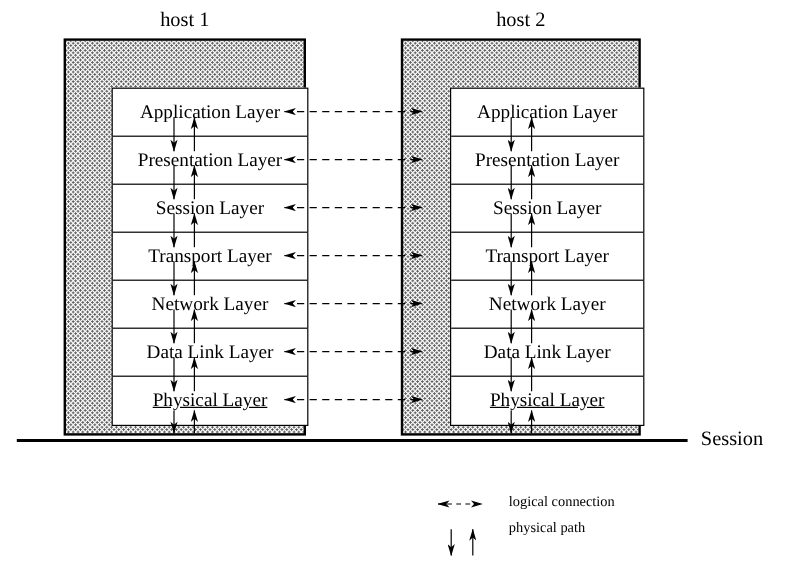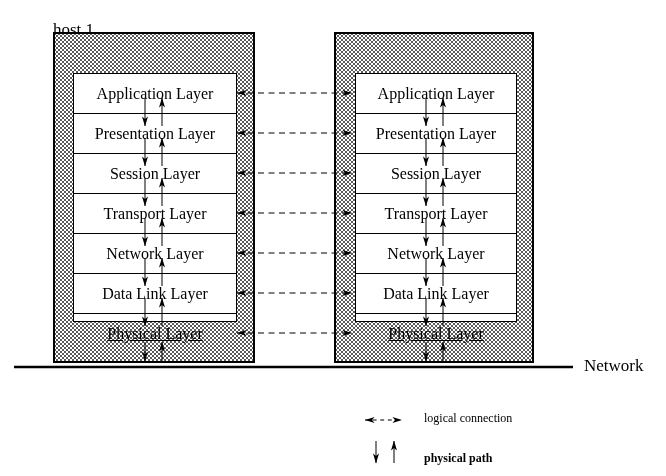--- a/index.html
+++ b/index.html
@@ -3,62 +3,63 @@
 <meta charset="utf-8">
 <style>
   html,body{margin:0;padding:0;background:#ffffff;}
   .stage{
     position:relative;width:666px;height:476px;background:#ffffff;
     font-family:"Liberation Serif","DejaVu Serif",serif;color:#000;
     overflow:hidden;
   }
   .host-title{
     position:absolute;top:5px;height:24px;line-height:24px;
-    text-align:left;font-size:17px;margin-top:13px;
+    text-align:center;font-size:17px;
   }
   .host-title.h1{left:53px;width:202px;}
   .host-title.h2{left:334px;width:200px;}
   .host-box{
     position:absolute;top:32px;height:331px;box-sizing:border-box;
     border:2px solid #000;background-color:#ffffff;
     background-image:
       radial-gradient(#5a5a5a 0.8px, transparent 1px),
       radial-gradient(#5a5a5a 0.8px, transparent 1px);
     background-size:4px 4px,4px 4px;
     background-position:0 0,2px 2px;
   }
   .host-box.h1{left:53px;width:202px;}
   .host-box.h2{left:334px;width:200px;}
   .layer-stack{
     position:absolute;box-sizing:border-box;border:1px solid #000;
-    background:#ffffff;top:39px;height:249px;
+    background:#ffffff;top:39px;height:282px;margin-left:20px;
   }
   .host-box.h1 .layer-stack{left:18px;width:164px;}
   .host-box.h2 .layer-stack{left:19px;width:162px;}
   .layer-row{
     box-sizing:border-box;height:40px;border-bottom:1px solid #000;
     display:flex;align-items:center;justify-content:center;
   }
   .layer-row:last-child{border-bottom:none;text-decoration:underline;}
   .layer-label{font-size:16px;white-space:nowrap;}
   svg.arrow-layer{position:absolute;left:0;top:0;pointer-events:none;}
   .dash{stroke:#000;stroke-width:1;stroke-dasharray:6 4.5;fill:none;}
   .solid{stroke:#000;stroke-width:1;fill:none;}
   .thick{stroke:#000;stroke-width:2.5;fill:none;}
   .network-label{position:absolute;left:584px;top:356px;font-size:17px;}
   .legend-label{position:absolute;left:424px;font-size:12px;white-space:nowrap;}
   .legend-label.logical{top:411px;}
-  .legend-label.physical{top:451px;font-weight:bold;}
+  .legend-label.physical{top:432px;}
 </style>
 </head>
 <body>
 
 <div class="stage">
 
   <div class="host-title h1">host 1</div>
+  <div class="host-title h2">host 2</div>
 
   <div class="host-box h1">
     <div class="layer-stack">
       <div class="layer-row">
           <span class="layer-label">Application Layer</span>
         </div>
       <div class="layer-row">
           <span class="layer-label">Presentation Layer</span>
         </div>
       <div class="layer-row">
@@ -151,17 +152,17 @@
         <line x1="443" y1="246" x2="443" y2="218" class="solid" marker-end="url(#ah)"></line>
         <line x1="426" y1="258" x2="426" y2="286" class="solid" marker-end="url(#ah)"></line>
         <line x1="443" y1="286" x2="443" y2="258" class="solid" marker-end="url(#ah)"></line>
         <line x1="426" y1="298" x2="426" y2="326" class="solid" marker-end="url(#ah)"></line>
         <line x1="443" y1="326" x2="443" y2="298" class="solid" marker-end="url(#ah)"></line>
         <line x1="426" y1="342" x2="426" y2="361" class="solid" marker-end="url(#ah)"></line>
         <line x1="443" y1="361" x2="443" y2="342" class="solid" marker-end="url(#ah)"></line>
       </g>
   </svg>
 
-  <div class="network-label">Network</div>
+  <div class="network-label">Session</div>
   <div class="legend-label logical">logical connection</div>
   <div class="legend-label physical">physical path</div>
 
 </div>
 
 </body></html>

